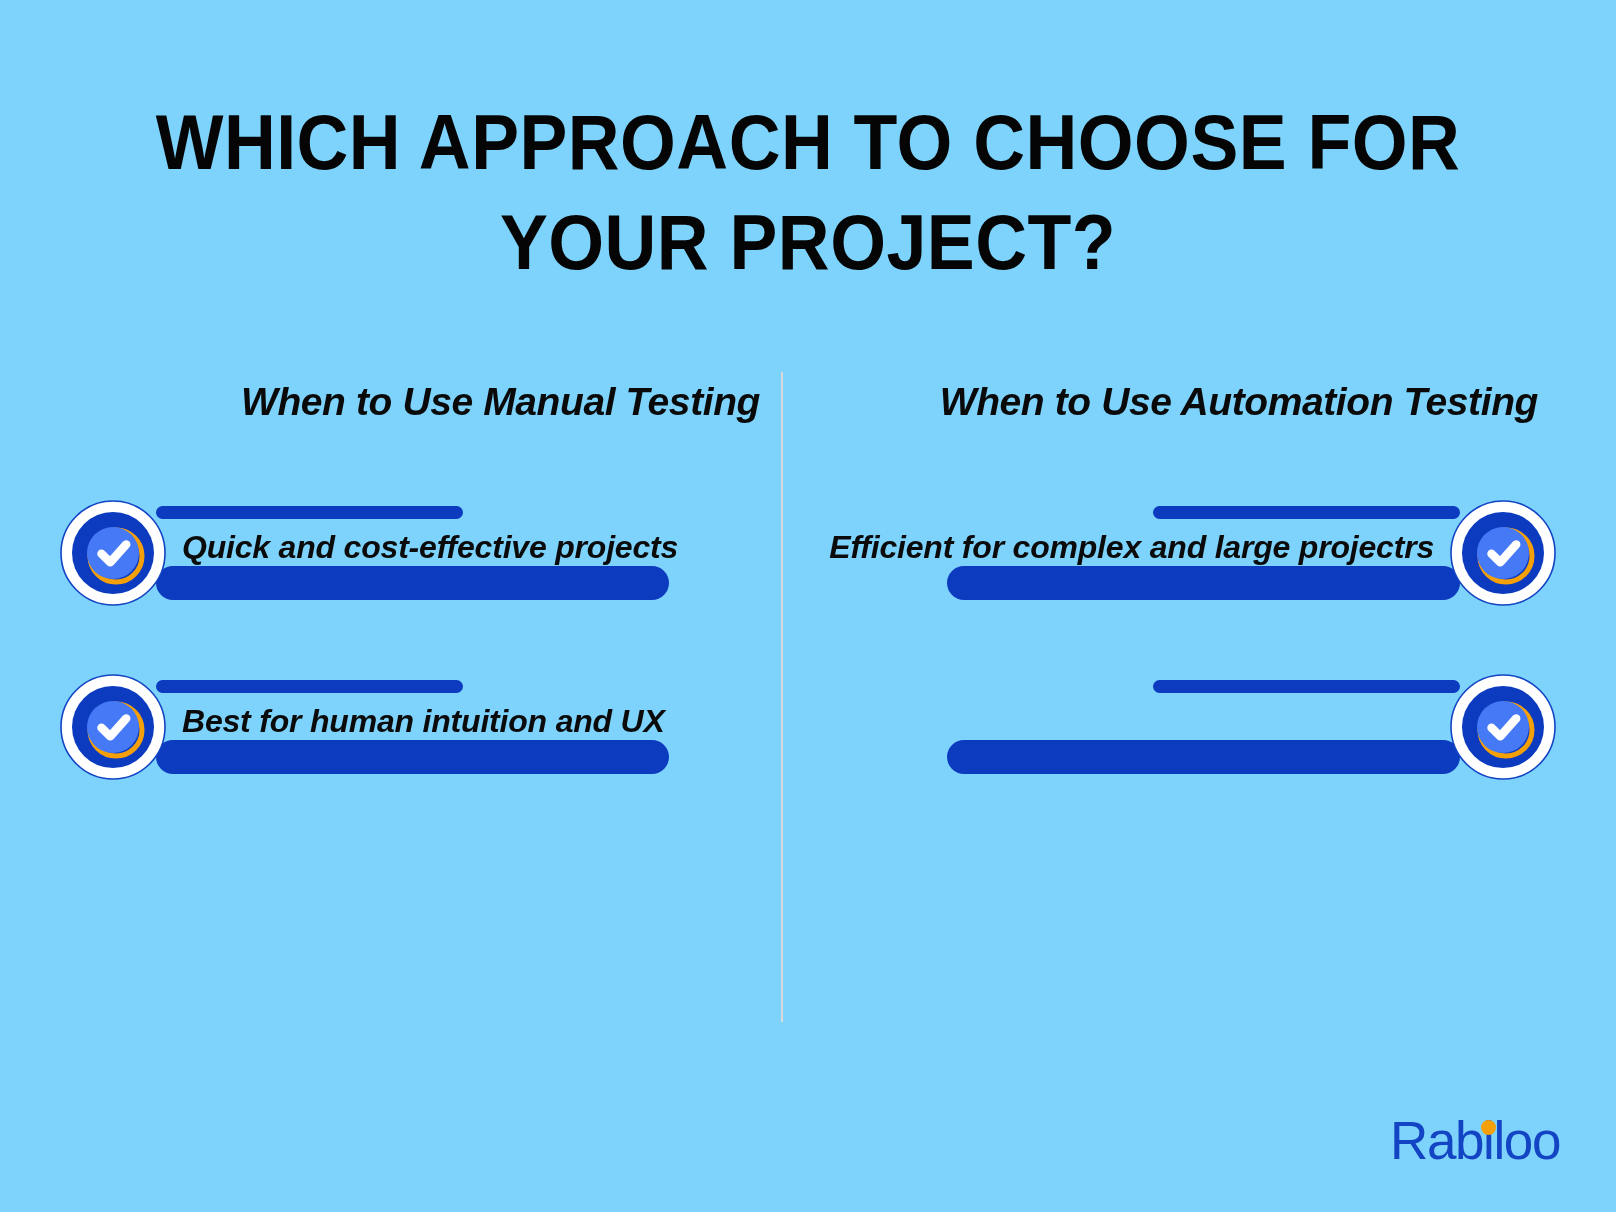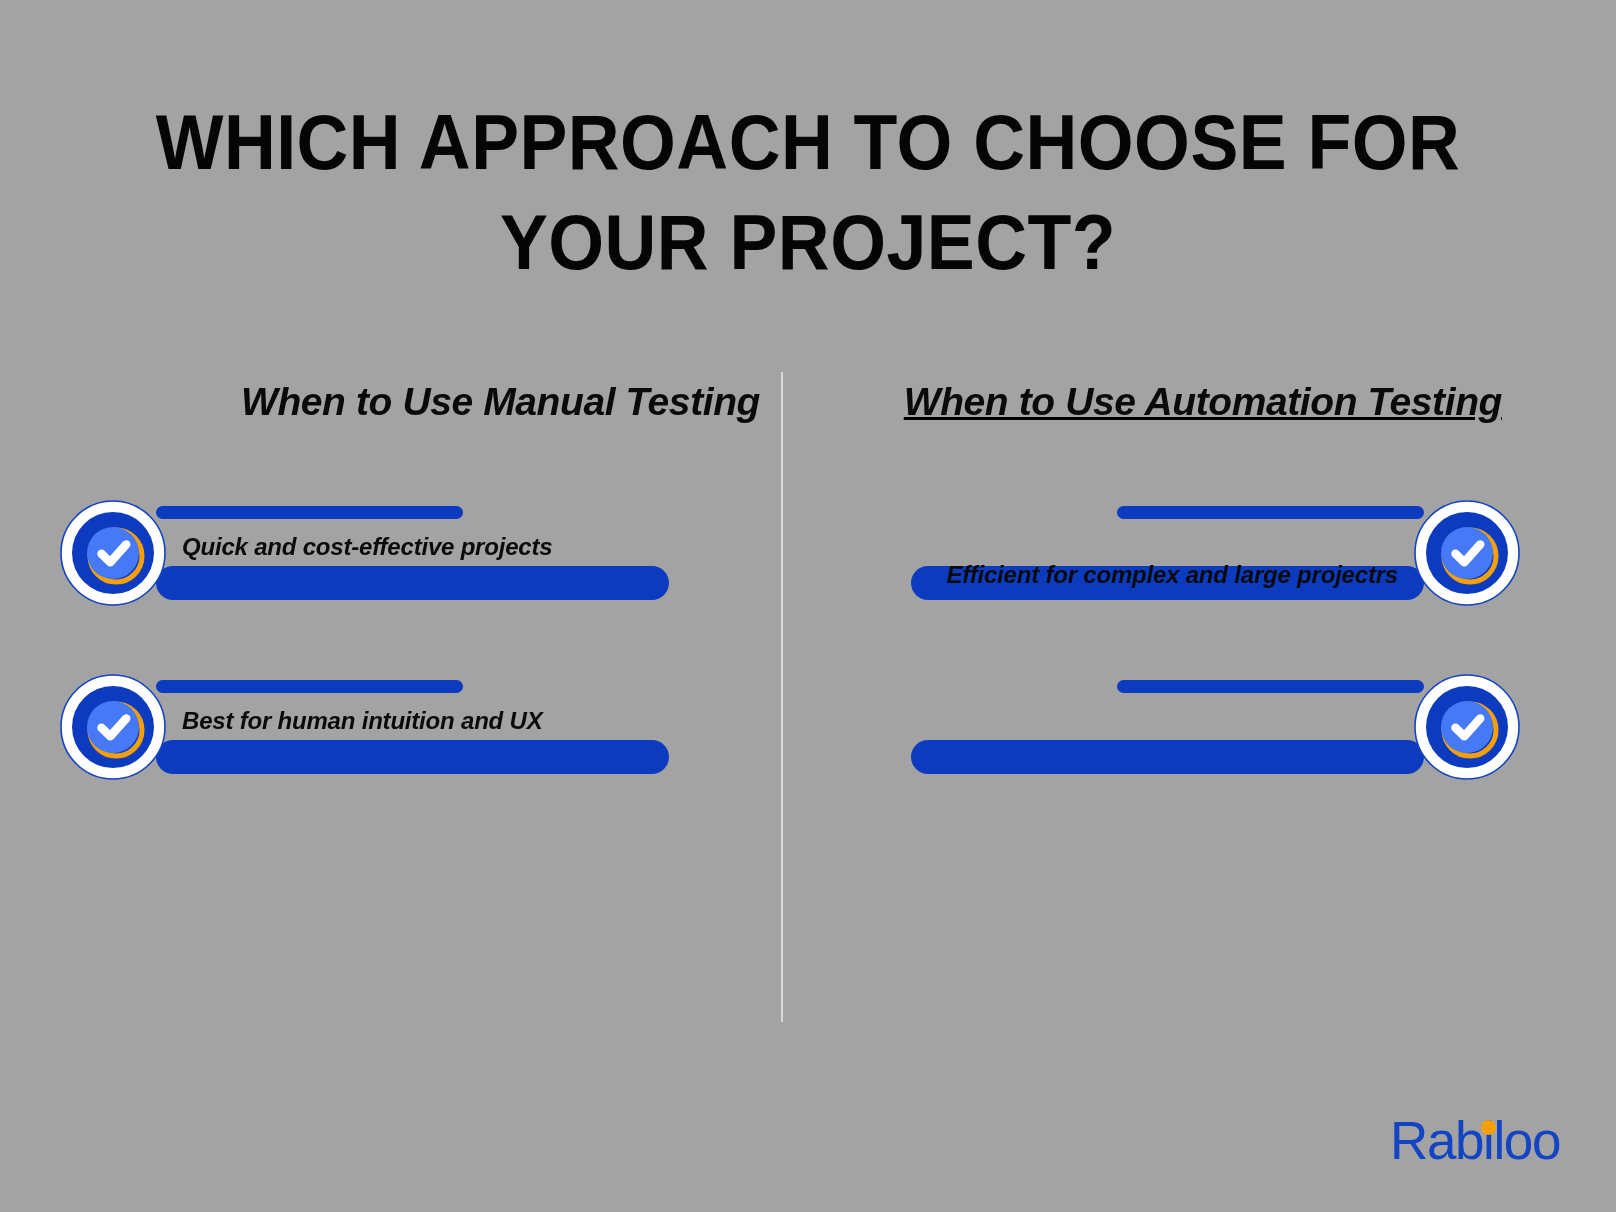--- a/index.html
+++ b/index.html
@@ -10,21 +10,21 @@
   }
   body {
     font-family: "Liberation Sans", "DejaVu Sans", sans-serif;
     -webkit-font-smoothing: antialiased;
   }
 
   .canvas {
     position: relative;
     width: 1616px;
     height: 1212px;
-    background: #a3a3a3;
+    background: #7dd3fc;
     overflow: hidden;
   }
 
   
   .title-block {
     position: absolute;
     left: 0;
     top: 92px;
     width: 1616px;
     text-align: center;
@@ -51,21 +51,21 @@
     background: #d9d9dc;
   }
 
   
   .col {
     position: absolute;
     top: 372px;
     width: 700px;
   }
   .col-left  { left: 60px; }
-  .col-right { left: 820px; text-decoration: underline; }
+  .col-right { left: 856px; }
 
   .col-head {
     font-weight: 700;
     font-style: italic;
     font-size: 39px;
     letter-spacing: -0.4px;
     color: #0a0a0a;
     height: 60px;
     line-height: 60px;
     white-space: nowrap;
@@ -104,27 +104,27 @@
   .col-right .bar-bottom { right: 96px; width: 513px; }
 
   
   .item-label {
     position: absolute;
     top: 34px;
     height: 46px;
     line-height: 46px;
     font-weight: 700;
     font-style: italic;
-    font-size: 24px;
+    font-size: 32px;
     letter-spacing: -0.2px;
     color: #0b0b0b;
     white-space: nowrap;
   }
   .col-left .item-label  { left: 122px; }
-  .col-right .item-label { right: 122px; margin-top: 28px; }
+  .col-right .item-label { right: 122px; }
 
   
   .badge {
     position: absolute;
     top: 0;
     width: 106px;
     height: 106px;
     top: 10px;
   }
   .col-left .badge  { left: 0px; }

